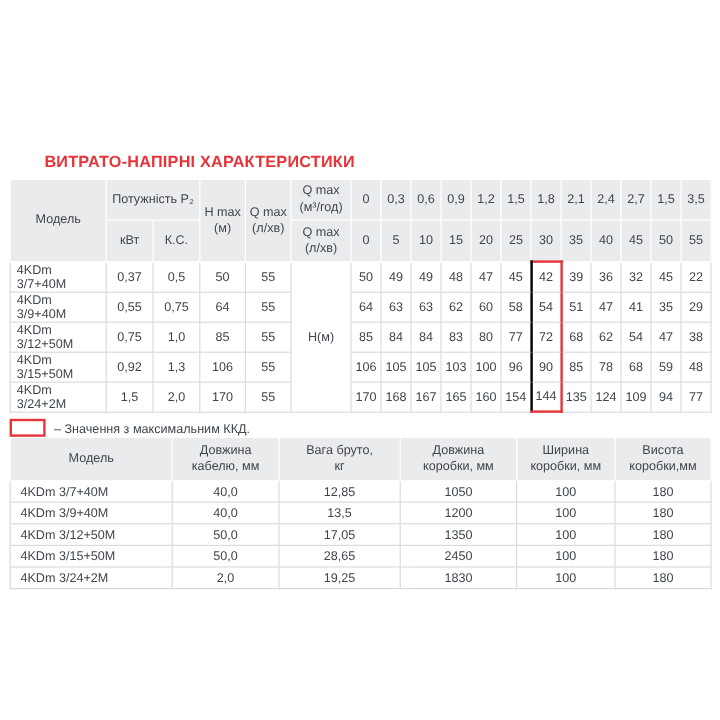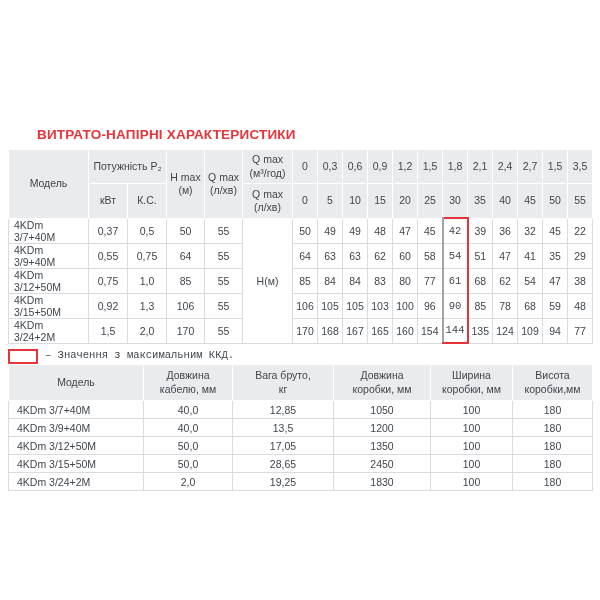--- a/index.html
+++ b/index.html
@@ -44,30 +44,29 @@
     text-align:center;
     vertical-align:middle;
     padding:0 2px;
     background:#ffffff;
   }
   .t1 thead th { height:31px; }
   .t1 tbody td { height:17px; }
   .t1 td.model { text-align:left; padding-left:5px; }
 
   
-  .t1 td.hl { border-left:2px solid #a3a3a3; border-right:2px solid #e5353b;font-family:Liberation Mono, monospace; }
+  .t1 td.hl { border-left:2px solid #000000; border-right:2px solid #e5353b; }
   .t1 td.hl-top { border-top:2px solid #e5353b; }
   .t1 td.hl-bot { border-bottom:2px solid #e5353b; }
 
   .footnote {
-    display:flex; align-items:flex-start;
+    display:flex; align-items:flex-end;
     margin:5px 0 0 0;
     font-size:10.5px;
     color:#40464d;
-    font-family:Liberation Mono, monospace;
   }
   .legend-box {
     display:inline-block;
     width:26px; height:11px;
     border:2px solid #e5353b;
     margin-right:7px;
     background:#ffffff;
   }
 
   .t2 thead th { height:33px; }
@@ -189,21 +188,21 @@
         <td>0,75</td>
         <td>1,0</td>
         <td>85</td>
         <td>55</td>
         <td>85</td>
         <td>84</td>
         <td>84</td>
         <td>83</td>
         <td>80</td>
         <td>77</td>
-        <td class="hl">61</td>
+        <td class="hl">72</td>
         <td>68</td>
         <td>62</td>
         <td>54</td>
         <td>47</td>
         <td>38</td>
       </tr>
       <tr>
         <td class="model">4KDm 3/15+50M</td>
         <td>0,92</td>
         <td>1,3</td>

